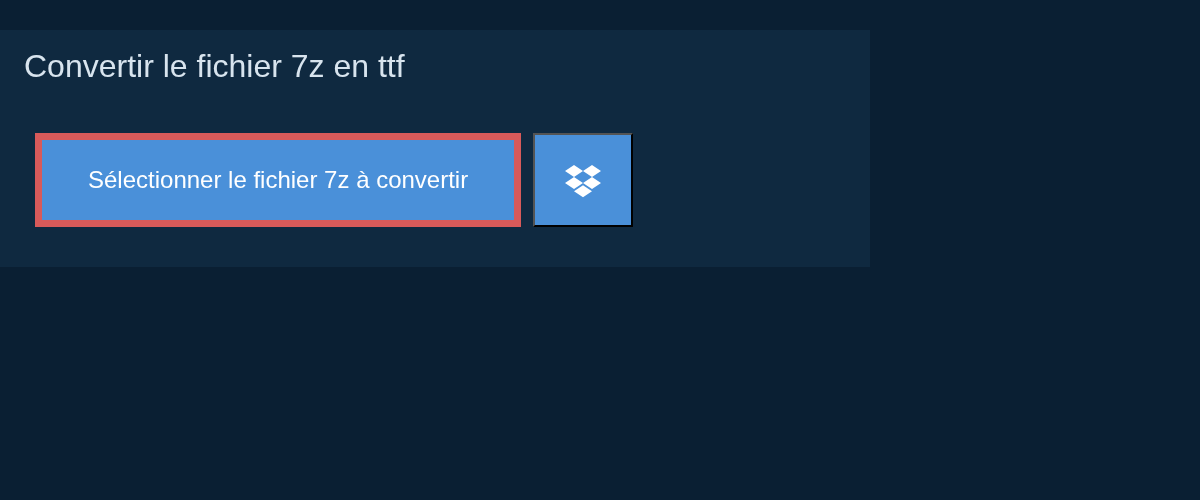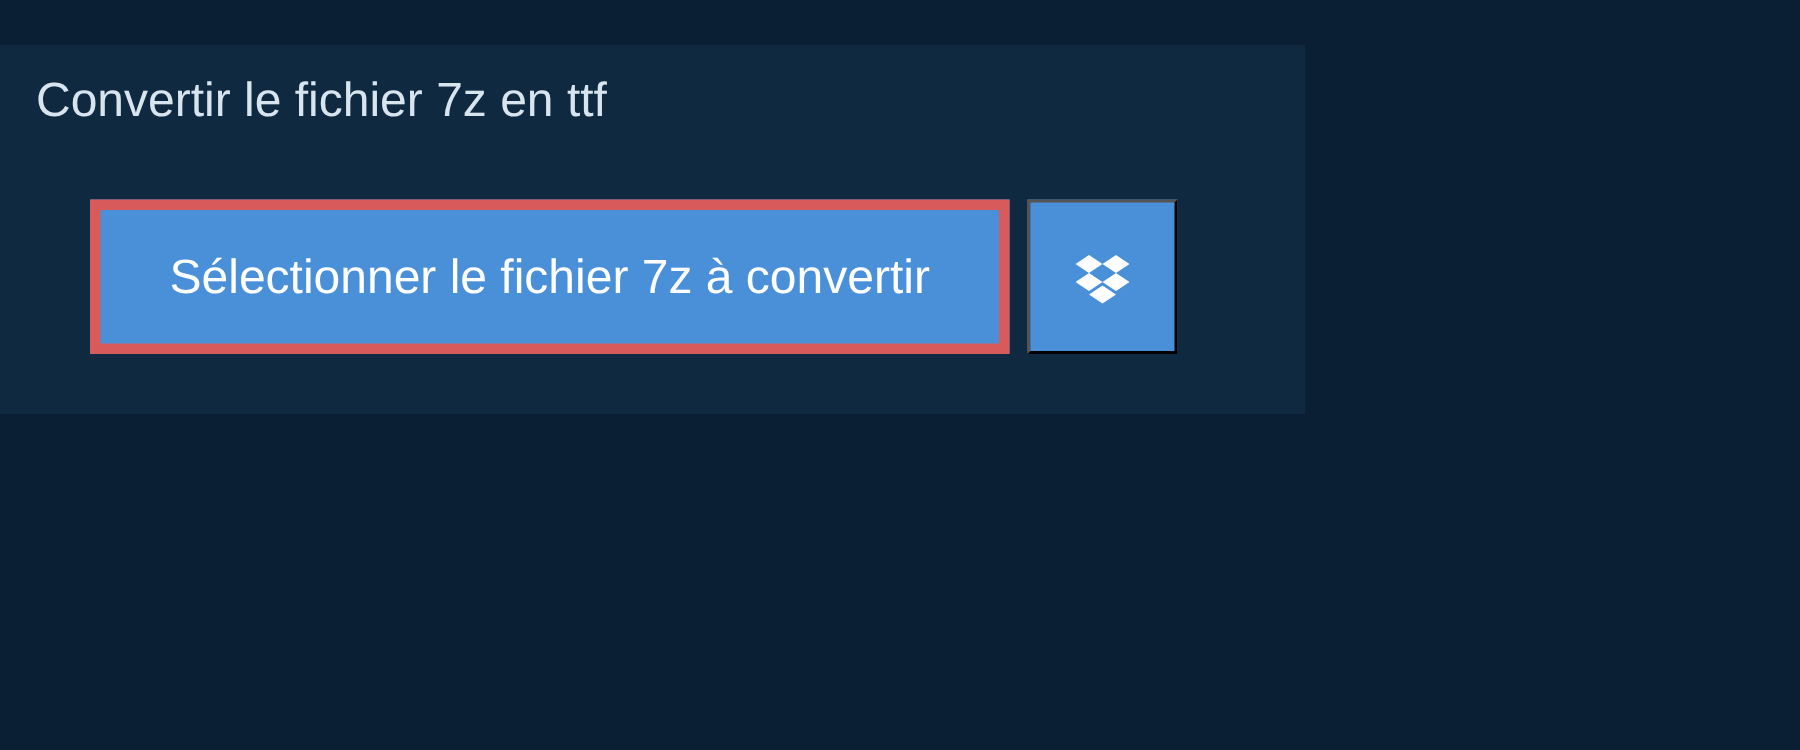--- a/index.html
+++ b/index.html
@@ -32,29 +32,28 @@
     .button-row {
       padding: 30px 35px 40px 35px;
       display: flex;
       gap: 12px;
       align-items: stretch;
     }
     .select-file-button {
       background-color: #4a90d9;
       border: 7px solid #d85a5a;
       color: #ffffff;
-      font-size: 32px;
+      font-size: 24px;
       font-weight: 400;
       padding: 26px 46px;
       cursor: pointer;
       display: flex;
       align-items: center;
       justify-content: center;
       flex-shrink: 0;
-      margin-left: 25px;
     }
     .dropbox-button {
       background-color: #4a90d9;
       width: 100px;
       cursor: pointer;
       display: flex;
       align-items: center;
       justify-content: center;
       flex-shrink: 0;
     }

